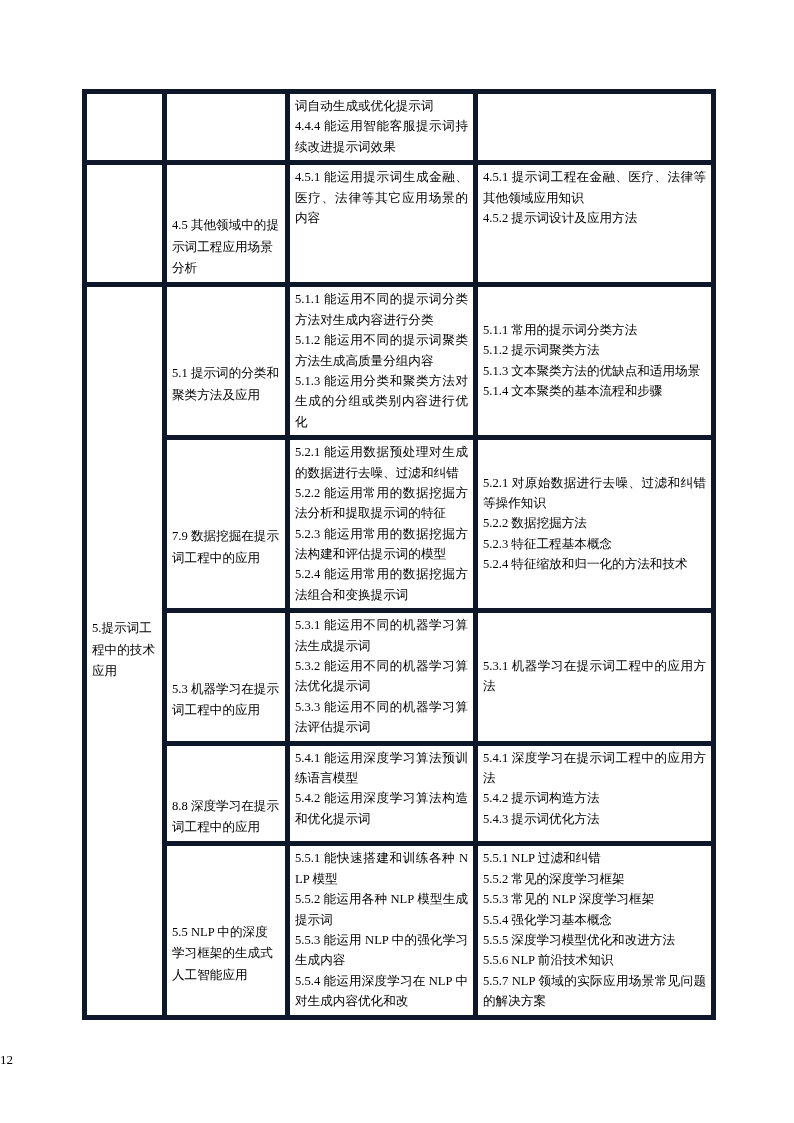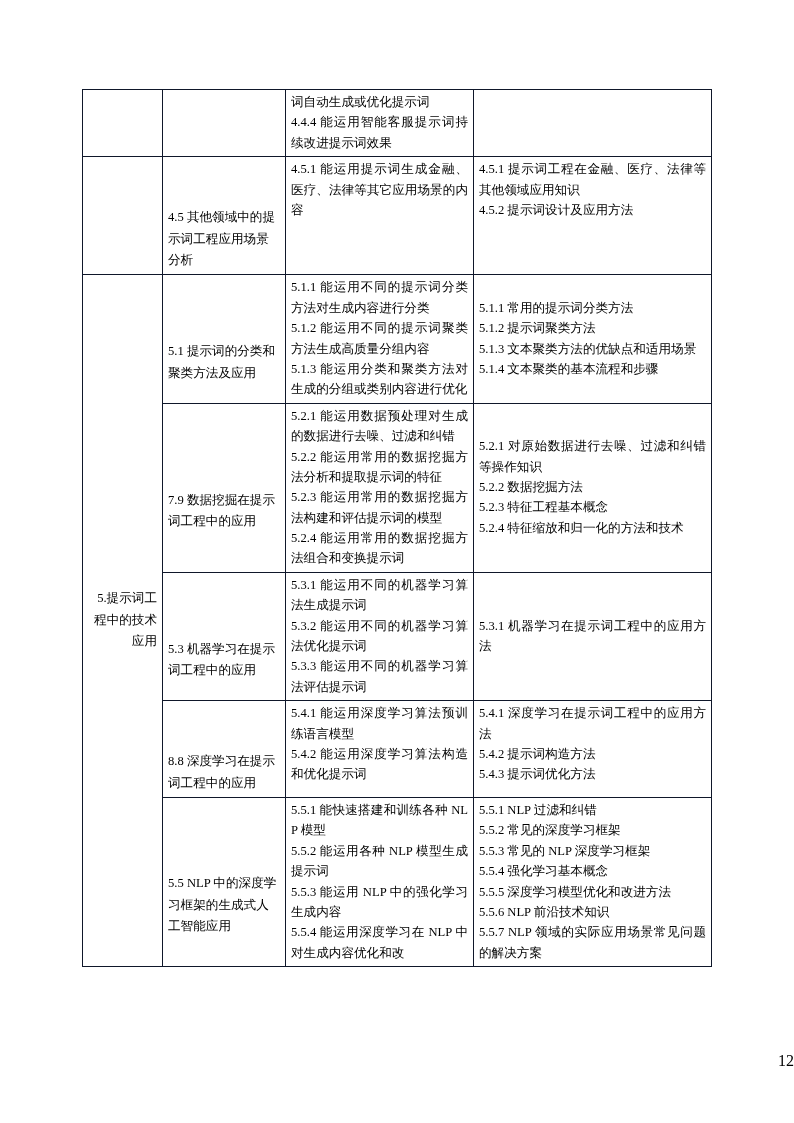--- a/index.html
+++ b/index.html
@@ -28,21 +28,21 @@
   .doc-table {
     position: absolute;
     left: 82px;
     top: 89px;
     width: 629px;
     border-collapse: collapse;
     table-layout: fixed;
   }
 
   .doc-table td {
-    border: 1px solid #0f172a;
+    border: 5px solid #0f172a;
     vertical-align: top;
     padding: 2px 5px 3px 5px;
     font-size: 12.6px;
     line-height: 1.62;
     font-family: "Liberation Serif", "DejaVu Serif", serif;
   }
 
   .col-a { width: 80px; }
   .col-b { width: 123px; }
   .col-c { width: 188px; }
@@ -58,36 +58,35 @@
   }
 
   .cat-cell {
     text-align: left;
     padding-left: 7px;
     padding-right: 4px;
   }
   .cat-cell div {
     word-break: break-all;
     line-height: 1.7;
-    text-align: right;
   }
 
   .unit-cell div {
     word-break: break-all;
     line-height: 1.7;
     margin-top: 48px;
   }
 
   .page-number {
     position: absolute;
     left: 0;
     top: 1052px;
     width: 794px;
-    text-align: right;
-    font-size: 16px;
+    text-align: left;
+    font-size: 13px;
     font-family: "Liberation Serif", "DejaVu Serif", serif;
     color: #000000;
   }
 </style>
 </head>
 <body>
 
 <div class="page">
 
   <table class="doc-table">

